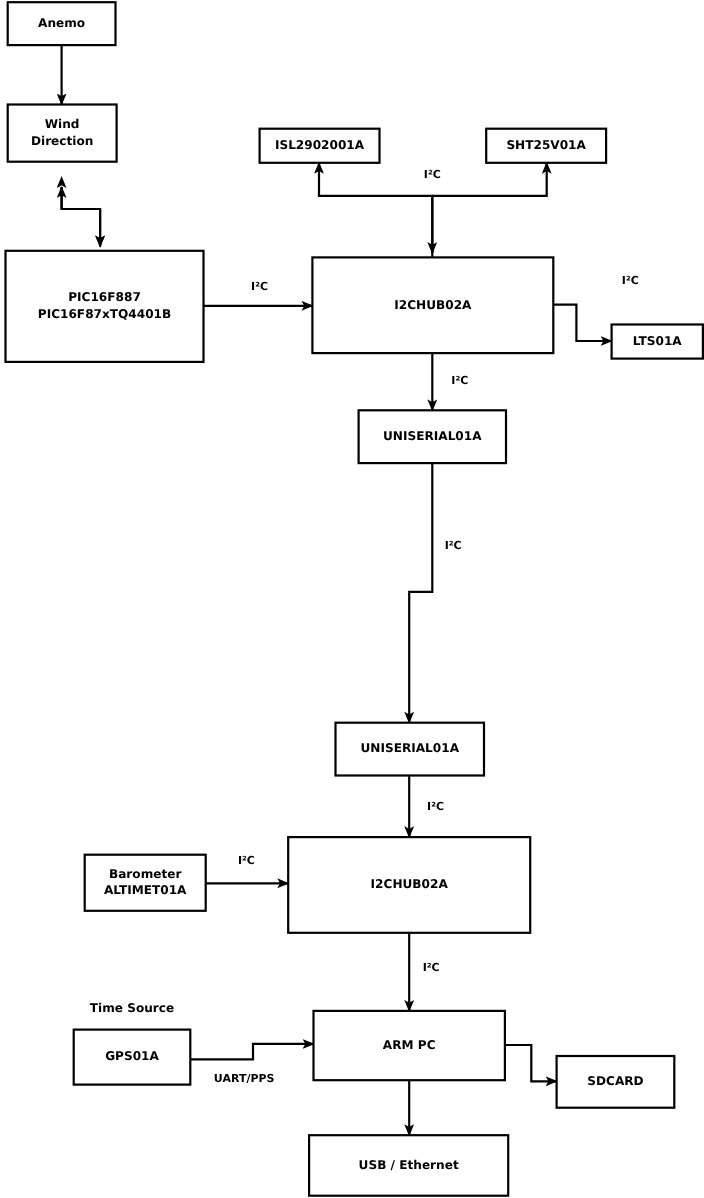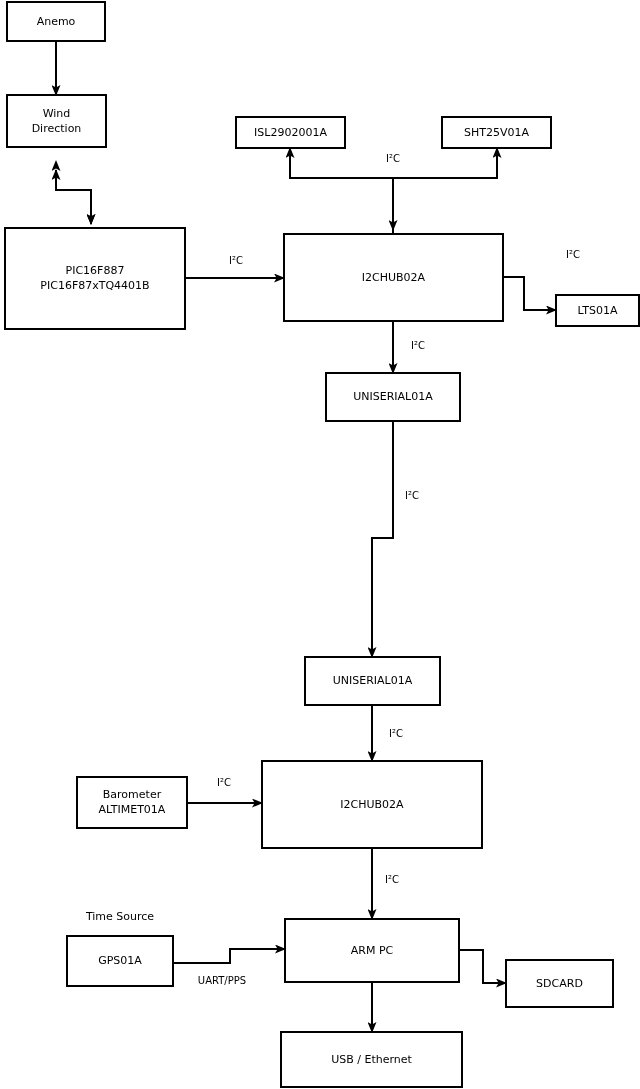--- a/index.html
+++ b/index.html
@@ -12,20 +12,21 @@
     font-family: "DejaVu Sans", sans-serif;
     width: 640px;
     height: 1089px;
     overflow: hidden;
   }
   #diagram-root {
     position: relative;
     width: 640px;
     height: 802px;
     background: #ffffff;
+    font-weight: bold;
   }
   svg#diagram-svg {
     display: block;
     width: 640px;
     height: 1089px;
   }
   .node-box {
     fill: #ffffff;
     stroke: #000000;
     stroke-width: 2;

